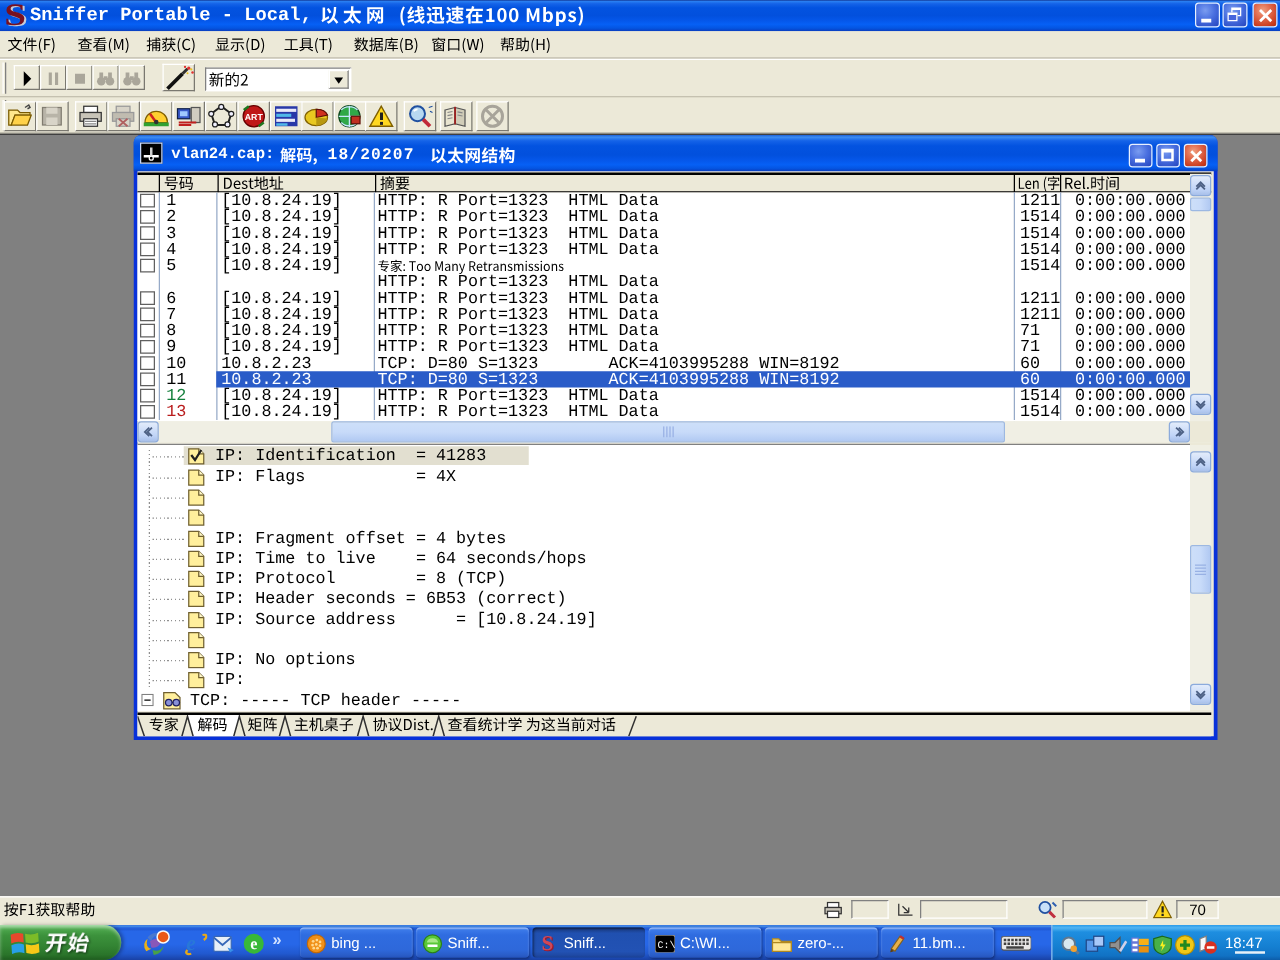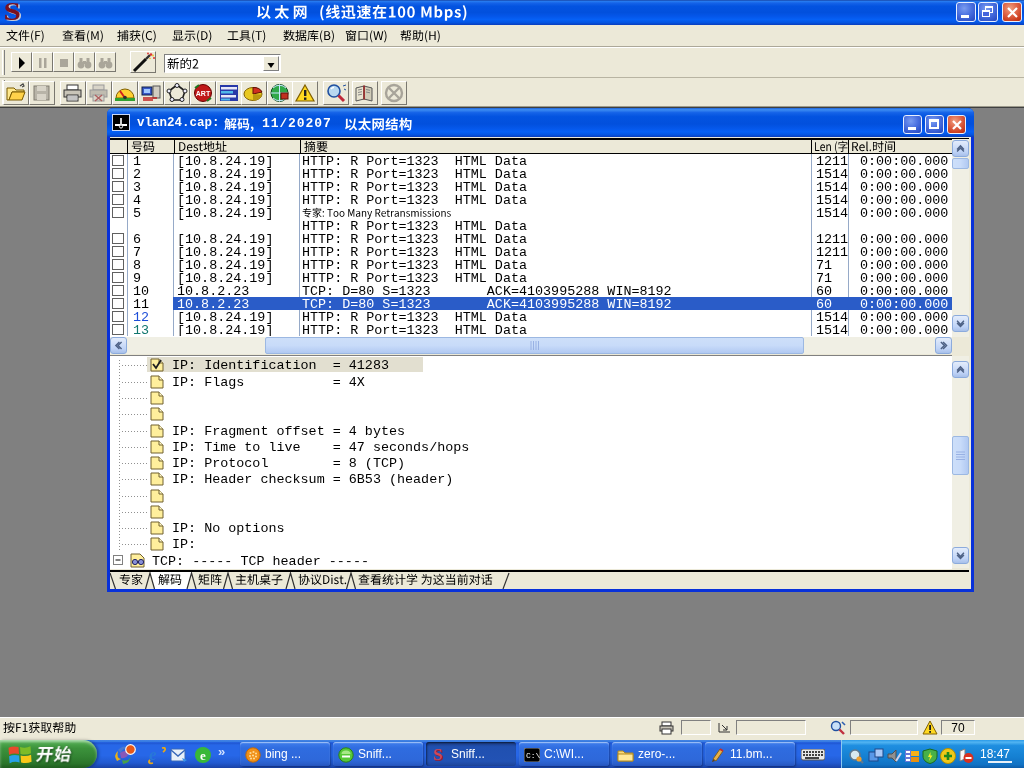--- a/index.html
+++ b/index.html
@@ -9,20 +9,21 @@
 .tbtn{position:absolute;background:#ece9d8;border-top:1px solid #fff;border-left:1px solid #fff;border-right:1px solid #7a7870;border-bottom:1px solid #7a7870}
 </style></head><body>
 <div id="scr">
 <div class="abs" style="left:0;top:0;width:1024px;height:25px;background:linear-gradient(180deg,#10308c 0%,#2a80f2 4%,#1563e8 12%,#0353e0 25%,#0250dd 50%,#0557ea 66%,#0660f5 78%,#0455e2 90%,#0a3dbd 100%)"></div>
 <svg class="abs" style="left:3px;top:2px;overflow:visible" width="22" height="22" viewBox="0 0 22 22">
 <g transform="scale(1.25 1)">
         <text x="1.6" y="19" font-family="Liberation Serif" font-size="25" font-weight="bold" fill="#c8ccd8">S</text>
 <text x="0.4" y="18" font-family="Liberation Serif" font-size="25" font-weight="bold" fill="#781020">S</text>
       </g>
     </svg>
+<div class="abs" style="left:24px;top:4px;font-family:'Liberation Mono',monospace;font-size:15px;font-weight:bold;color:#fff;letter-spacing:0.02px">Sniffer&nbsp;Portable&nbsp;-&nbsp;Local,</div>
 <svg style="position:absolute;left:256px;top:4px;overflow:visible" width="55" height="17" viewBox="0 0 55 17">
       <g transform="translate(0,13.6)">
         <path d="M5.4 -10.3C6.2 -9.3 7.1 -7.7 7.5 -6.8L9.2 -7.8C8.7 -8.7 7.8 -10.1 6.9 -11.2ZM11.1 -12.1C10.9 -5.7 9.8 -2 5.3 -0.2C5.7 0.2 6.5 1 6.7 1.4C8.4 0.6 9.7 -0.5 10.6 -1.9C11.6 -0.8 12.6 0.4 13.1 1.3L14.7 0.1C14 -0.9 12.7 -2.4 11.5 -3.5C12.4 -5.7 12.9 -8.5 13 -12ZM2 0.1C2.5 -0.3 3.1 -0.8 7.4 -3C7.3 -3.4 7.1 -4.2 7 -4.8L4.1 -3.3V-11.7H2.1V-3.1C2.1 -2.2 1.5 -1.6 1 -1.3C1.3 -1 1.9 -0.3 2 0.1Z M24.8 -12.7C24.8 -11.6 24.8 -10.3 24.7 -9H19.1V-7.1H24.4C23.8 -4.4 22.4 -1.8 18.7 -0.2C19.2 0.2 19.8 0.9 20 1.3C21.6 0.6 22.8 -0.3 23.7 -1.3C24.5 -0.4 25.5 0.6 25.9 1.3L27.5 0.1C27 -0.6 25.8 -1.8 24.9 -2.6L24.5 -2.3C25.2 -3.3 25.7 -4.4 26 -5.5C27.1 -2.4 28.9 -0 31.6 1.3C31.9 0.8 32.5 0.1 33 -0.3C30.2 -1.5 28.3 -4.1 27.3 -7.1H32.6V-9H26.6C26.7 -10.3 26.7 -11.6 26.8 -12.7Z M41.4 -5.1C41 -3.8 40.4 -2.6 39.6 -1.7V-7.3C40.2 -6.6 40.8 -5.9 41.4 -5.1ZM37.8 -11.9V1.3H39.6V-1.2C39.9 -0.9 40.4 -0.6 40.6 -0.4C41.4 -1.3 42 -2.4 42.5 -3.6C42.9 -3.2 43.2 -2.7 43.4 -2.4L44.5 -3.6C44.1 -4.1 43.6 -4.8 43.1 -5.4C43.5 -6.6 43.7 -8 43.9 -9.4L42.3 -9.6C42.2 -8.7 42 -7.8 41.9 -6.9C41.4 -7.5 40.9 -8.1 40.4 -8.5L39.6 -7.6V-10.2H48.7V-0.9C48.7 -0.6 48.6 -0.5 48.3 -0.4C47.9 -0.4 46.8 -0.4 45.9 -0.5C46.2 -0 46.5 0.8 46.6 1.3C48 1.3 48.9 1.3 49.6 1C50.2 0.7 50.5 0.2 50.5 -0.8V-11.9ZM43.6 -7.5C44.3 -6.8 44.9 -6 45.5 -5.2C45 -3.6 44.3 -2.2 43.2 -1.3C43.6 -1.1 44.3 -0.5 44.6 -0.3C45.5 -1.2 46.1 -2.3 46.6 -3.6C47 -3 47.3 -2.5 47.5 -2L48.7 -3.1C48.3 -3.8 47.9 -4.6 47.2 -5.4C47.6 -6.6 47.8 -8 48 -9.4L46.4 -9.5C46.3 -8.7 46.2 -7.8 46 -7C45.6 -7.6 45.2 -8 44.7 -8.5Z" fill="#fff"></path>
       </g>
     </svg>
 <svg style="position:absolute;left:319px;top:4px;overflow:visible" width="149" height="17" viewBox="0 0 149 17">
       <g transform="translate(0,13.6)">
         <path d="M3.5 3 4.9 2.4C3.6 0.3 3.1 -2.3 3.1 -4.7C3.1 -7.2 3.6 -9.7 4.9 -11.9L3.5 -12.5C2.1 -10.2 1.3 -7.7 1.3 -4.7C1.3 -1.7 2.1 0.7 3.5 3Z M7 -1.1 7.3 0.6C8.8 0.1 10.6 -0.5 12.4 -1.1L12.1 -2.6C10.2 -2 8.2 -1.4 7 -1.1ZM16.9 -11.7C17.5 -11.2 18.3 -10.6 18.7 -10.2L19.8 -11.3C19.4 -11.7 18.5 -12.3 17.9 -12.6ZM7.4 -6.2C7.6 -6.3 8 -6.4 9.3 -6.6C8.8 -5.9 8.4 -5.3 8.1 -5.1C7.7 -4.5 7.3 -4.2 6.9 -4.1C7.1 -3.7 7.4 -2.9 7.5 -2.5C7.9 -2.8 8.5 -2.9 12.1 -3.6C12.1 -4 12.1 -4.7 12.2 -5.1L9.8 -4.8C10.9 -6 11.8 -7.4 12.7 -8.8L11.2 -9.7C10.9 -9.2 10.6 -8.6 10.3 -8.1L9 -8C9.9 -9.2 10.7 -10.6 11.3 -11.9L9.6 -12.7C9.1 -11 8 -9.2 7.7 -8.7C7.4 -8.2 7.1 -7.9 6.8 -7.9C7 -7.4 7.3 -6.5 7.4 -6.2ZM19.2 -5.3C18.8 -4.5 18.2 -3.9 17.5 -3.3C17.4 -3.9 17.2 -4.6 17.1 -5.3L20.6 -5.9L20.3 -7.5L16.9 -6.9L16.8 -8.3L20.2 -8.8L19.9 -10.4L16.7 -9.9C16.6 -10.8 16.6 -11.8 16.6 -12.8H14.8C14.8 -11.7 14.9 -10.7 14.9 -9.6L12.8 -9.3L13 -7.7L15 -8L15.2 -6.5L12.4 -6L12.7 -4.4L15.4 -4.9C15.6 -3.9 15.8 -3 16 -2.2C14.8 -1.4 13.4 -0.8 11.9 -0.4C12.3 0.1 12.8 0.7 13 1.1C14.3 0.7 15.5 0.1 16.6 -0.6C17.2 0.6 18 1.3 18.9 1.3C20.1 1.3 20.6 0.9 20.9 -1C20.5 -1.2 20 -1.6 19.6 -2C19.5 -0.8 19.4 -0.4 19.1 -0.4C18.8 -0.4 18.4 -0.9 18.1 -1.6C19.1 -2.5 20 -3.5 20.7 -4.6Z M22.5 -11.3C23.4 -10.5 24.4 -9.4 24.8 -8.7L26.3 -9.8C25.8 -10.6 24.7 -11.6 23.9 -12.3ZM28.8 -10.1V-7.2H26.6V-5.6H28.8V-1.1H30.5V-5.6H32.5V-7.2H30.5V-10.1ZM26.8 -12V-10.4H32.8C32.8 -4.7 33 -1.1 35.1 -1.1C36 -1.1 36.3 -1.8 36.5 -3.3C36.2 -3.7 35.7 -4.2 35.5 -4.7C35.4 -3.8 35.4 -3 35.2 -3C34.5 -3 34.5 -6.6 34.6 -12ZM26.1 -7H22.4V-5.3H24.4V-1.5C23.7 -1.2 23 -0.7 22.3 -0.1L23.5 1.5C24.3 0.6 25.2 -0.3 25.7 -0.3C26.1 -0.3 26.5 0.1 27.1 0.5C28.2 1.1 29.4 1.2 31.1 1.2C32.6 1.2 34.9 1.2 36 1.1C36 0.6 36.3 -0.3 36.4 -0.8C35 -0.6 32.7 -0.4 31.2 -0.4C29.6 -0.4 28.3 -0.5 27.4 -1.1C26.8 -1.4 26.4 -1.7 26.1 -1.9Z M38.2 -11.3C39 -10.5 40 -9.4 40.5 -8.7L41.9 -9.8C41.4 -10.5 40.3 -11.5 39.5 -12.3ZM41.7 -7.4H38V-5.7H39.9V-1.7C39.3 -1.4 38.5 -0.9 37.8 -0.2L38.9 1.3C39.6 0.5 40.4 -0.4 40.9 -0.4C41.3 -0.4 41.8 -0 42.5 0.3C43.6 0.9 44.9 1.1 46.7 1.1C48.2 1.1 50.6 1 51.6 0.9C51.6 0.4 51.9 -0.4 52.1 -0.9C50.6 -0.6 48.3 -0.5 46.8 -0.5C45.2 -0.5 43.8 -0.6 42.8 -1.1C42.3 -1.4 42 -1.6 41.7 -1.8ZM44.4 -7.7H46V-6.5H44.4ZM47.7 -7.7H49.4V-6.5H47.7ZM46 -12.7V-11.4H42.3V-9.9H46V-9.1H42.7V-5.1H45.2C44.4 -4.1 43.2 -3.2 41.9 -2.7C42.3 -2.4 42.8 -1.7 43 -1.3C44.1 -1.9 45.2 -2.8 46 -3.8V-1.1H47.7V-3.7C48.9 -3 50 -2.2 50.5 -1.5L51.6 -2.8C50.9 -3.5 49.6 -4.4 48.3 -5.1H51.2V-9.1H47.7V-9.9H51.7V-11.4H47.7V-12.7Z M58.6 -12.8C58.5 -12.1 58.2 -11.4 58 -10.7H53.9V-8.9H57.2C56.2 -7.2 55 -5.6 53.4 -4.6C53.7 -4.2 54.1 -3.4 54.3 -2.9C54.8 -3.2 55.2 -3.5 55.6 -3.9V1.3H57.5V-6C58.1 -6.9 58.7 -7.9 59.2 -8.9H67.3V-10.7H59.9C60.1 -11.2 60.3 -11.8 60.5 -12.3ZM61.8 -8.3V-5.8H58.8V-4.1H61.8V-0.7H58.2V1H67.2V-0.7H63.7V-4.1H66.7V-5.8H63.7V-8.3Z M69.9 0H76.6V-1.8H74.5V-11.1H72.9C72.2 -10.7 71.4 -10.4 70.3 -10.2V-8.8H72.3V-1.8H69.9Z M82.5 0.2C84.8 0.2 86.3 -1.8 86.3 -5.6C86.3 -9.4 84.8 -11.3 82.5 -11.3C80.3 -11.3 78.8 -9.4 78.8 -5.6C78.8 -1.8 80.3 0.2 82.5 0.2ZM82.5 -1.5C81.6 -1.5 80.9 -2.5 80.9 -5.6C80.9 -8.7 81.6 -9.6 82.5 -9.6C83.5 -9.6 84.2 -8.7 84.2 -5.6C84.2 -2.5 83.5 -1.5 82.5 -1.5Z M92 0.2C94.3 0.2 95.8 -1.8 95.8 -5.6C95.8 -9.4 94.3 -11.3 92 -11.3C89.7 -11.3 88.2 -9.4 88.2 -5.6C88.2 -1.8 89.7 0.2 92 0.2ZM92 -1.5C91 -1.5 90.3 -2.5 90.3 -5.6C90.3 -8.7 91 -9.6 92 -9.6C93 -9.6 93.7 -8.7 93.7 -5.6C93.7 -2.5 93 -1.5 92 -1.5Z M102.4 0H104.4V-4.6C104.4 -5.7 104.2 -7.2 104.1 -8.3H104.2L105 -5.7L106.8 -1H108L109.8 -5.7L110.7 -8.3H110.7C110.6 -7.2 110.4 -5.7 110.4 -4.6V0H112.5V-11.1H110L108.2 -5.9C107.9 -5.2 107.7 -4.5 107.5 -3.8H107.4C107.2 -4.5 107 -5.2 106.7 -5.9L104.9 -11.1H102.4Z M119.8 0.2C121.7 0.2 123.4 -1.5 123.4 -4.3C123.4 -6.9 122.1 -8.6 120.1 -8.6C119.2 -8.6 118.4 -8.2 117.7 -7.6L117.8 -9V-12H115.6V0H117.3L117.5 -0.9H117.6C118.3 -0.2 119.1 0.2 119.8 0.2ZM119.3 -1.6C118.9 -1.6 118.3 -1.8 117.8 -2.2V-5.9C118.4 -6.5 118.9 -6.8 119.5 -6.8C120.6 -6.8 121.1 -5.9 121.1 -4.3C121.1 -2.5 120.3 -1.6 119.3 -1.6Z M125.9 3.2H128.1V0.7L128 -0.7C128.6 -0.1 129.3 0.2 130.1 0.2C131.9 0.2 133.7 -1.5 133.7 -4.3C133.7 -6.9 132.4 -8.6 130.3 -8.6C129.4 -8.6 128.6 -8.1 127.9 -7.5H127.8L127.7 -8.4H125.9ZM129.6 -1.6C129.1 -1.6 128.6 -1.8 128.1 -2.2V-5.9C128.6 -6.5 129.2 -6.8 129.7 -6.8C130.9 -6.8 131.4 -5.9 131.4 -4.3C131.4 -2.5 130.6 -1.6 129.6 -1.6Z M138.5 0.2C140.7 0.2 141.9 -1 141.9 -2.4C141.9 -4 140.6 -4.6 139.5 -5C138.6 -5.3 137.9 -5.5 137.9 -6.1C137.9 -6.6 138.2 -7 139 -7C139.6 -7 140.2 -6.7 140.8 -6.2L141.8 -7.6C141.1 -8.1 140.1 -8.6 138.9 -8.6C137 -8.6 135.8 -7.5 135.8 -6C135.8 -4.6 137 -4 138 -3.6C138.9 -3.2 139.8 -3 139.8 -2.3C139.8 -1.8 139.4 -1.4 138.6 -1.4C137.8 -1.4 137.1 -1.8 136.3 -2.4L135.3 -1C136.2 -0.3 137.4 0.2 138.5 0.2Z M145.1 3C146.5 0.7 147.4 -1.7 147.4 -4.7C147.4 -7.7 146.5 -10.2 145.1 -12.5L143.7 -11.9C145 -9.7 145.6 -7.2 145.6 -4.7C145.6 -2.3 145 0.3 143.7 2.4Z" fill="#fff"></path>
       </g>
     </svg>
@@ -229,21 +230,21 @@
         <path d="M2 10 h12" stroke="#fff" stroke-width="2"></path>
         <path d="M8 3 v7" stroke="#d0d0d0" stroke-width="2"></path>
         <circle cx="8" cy="11.5" r="1.6" fill="#000" stroke="#fff"></circle>
       </svg></div>
 <div class="abs" style="left:137px;top:116px;font-family:'Liberation Mono',monospace;font-size:12.5px;font-weight:bold;color:#fff">vlan24.cap:</div>
 <svg style="position:absolute;left:224px;top:117px;overflow:visible" width="30" height="15" viewBox="0 0 30 15">
       <g transform="translate(0,11.9)">
         <path d="M3.3 -6.6V-5.4H2.6V-6.6ZM4.3 -6.6H5V-5.4H4.3ZM2.4 -7.7C2.6 -8 2.7 -8.3 2.8 -8.7H4.1C4 -8.3 3.9 -8 3.8 -7.7ZM2.2 -11C1.8 -9.5 1.1 -8 0.2 -7C0.5 -6.9 1 -6.4 1.3 -6.2V-4.3C1.3 -2.8 1.2 -0.9 0.3 0.5C0.6 0.6 1.2 1 1.4 1.2C2 0.4 2.3 -0.7 2.4 -1.9H3.3V0.4H4.3V-0.1C4.4 0.2 4.5 0.7 4.6 1C5.2 1 5.6 1 5.9 0.7C6.2 0.5 6.3 0.1 6.3 -0.4V-3.1C6.6 -3 7.1 -2.7 7.4 -2.5C7.6 -2.8 7.8 -3.2 7.9 -3.6H9.2V-2.4H6.7V-1H9.2V1.2H10.6V-1H12.6V-2.4H10.6V-3.6H12.3V-4.9H10.6V-5.9H9.2V-4.9H8.4C8.4 -5.1 8.5 -5.4 8.6 -5.7L7.4 -5.9C8.7 -6.7 9.2 -7.7 9.4 -9.1H10.9C10.8 -8 10.7 -7.6 10.6 -7.4C10.5 -7.3 10.4 -7.3 10.3 -7.3C10.1 -7.3 9.8 -7.3 9.3 -7.4C9.5 -7 9.7 -6.5 9.7 -6.1C10.2 -6.1 10.7 -6.1 11 -6.1C11.3 -6.2 11.6 -6.3 11.8 -6.6C12.1 -6.9 12.2 -7.8 12.3 -9.9C12.3 -10 12.3 -10.4 12.3 -10.4H6.6V-9.1H8C7.8 -8.1 7.4 -7.4 6.3 -6.9V-7.7H5.1C5.4 -8.2 5.7 -8.8 5.8 -9.3L4.9 -9.9L4.7 -9.8H3.3C3.4 -10.1 3.5 -10.5 3.6 -10.8ZM3.3 -4.3V-3H2.5C2.5 -3.4 2.6 -3.9 2.6 -4.2V-4.3ZM4.3 -4.3H5V-3H4.3ZM4.3 -1.9H5V-0.5C5 -0.3 5 -0.3 4.9 -0.3L4.3 -0.3ZM6.3 -3.2V-6.7C6.6 -6.4 6.9 -6 7 -5.7L7.3 -5.9C7.1 -4.9 6.8 -3.9 6.3 -3.2Z M18.4 -2.8V-1.5H23.1V-2.8ZM19.3 -8.5C19.2 -7.1 19 -5.2 18.9 -4.1H19.3L23.8 -4.1C23.6 -1.7 23.3 -0.7 23 -0.4C22.9 -0.3 22.8 -0.2 22.6 -0.2C22.3 -0.2 21.8 -0.2 21.3 -0.3C21.5 0.1 21.7 0.7 21.7 1.1C22.3 1.1 22.9 1.1 23.3 1.1C23.7 1 24 0.9 24.3 0.5C24.8 0.1 25 -1.4 25.3 -4.8C25.3 -5 25.4 -5.4 25.4 -5.4H23.9C24.1 -7 24.3 -8.9 24.4 -10.3L23.3 -10.4L23 -10.4H18.7V-9H22.8C22.7 -7.9 22.6 -6.6 22.4 -5.4H20.5C20.6 -6.4 20.7 -7.4 20.8 -8.4ZM13.6 -10.5V-9.1H14.9C14.6 -7.3 14.1 -5.7 13.3 -4.7C13.5 -4.2 13.8 -3.2 13.8 -2.8C14 -3 14.2 -3.3 14.4 -3.5V0.5H15.7V-0.4H18V-6.4H15.7C16 -7.3 16.2 -8.2 16.4 -9.1H18.3V-10.5ZM15.7 -5.1H16.6V-1.8H15.7Z M27.1 2.8C28.7 2.2 29.5 1.1 29.5 -0.4C29.5 -1.6 29.1 -2.3 28.2 -2.3C27.5 -2.3 26.9 -1.9 26.9 -1.2C26.9 -0.5 27.5 -0.1 28.1 -0.1L28.3 -0.1C28.2 0.7 27.7 1.4 26.7 1.7Z" fill="#fff"></path>
       </g>
     </svg>
-<div class="abs" style="left:262px;top:116px;font-family:'Liberation Mono',monospace;font-size:13px;font-weight:bold;color:#fff;letter-spacing:0.9px">11/20207</div>
+<div class="abs" style="left:262px;top:116px;font-family:'Liberation Mono',monospace;font-size:13px;font-weight:bold;color:#fff;letter-spacing:0.9px">18/20207</div>
 <svg style="position:absolute;left:344px;top:117px;overflow:visible" width="68" height="16" viewBox="0 0 68 16">
       <g transform="translate(0,12.3)">
         <path d="M4.8 -9.3C5.6 -8.3 6.4 -7 6.8 -6.1L8.2 -7C7.8 -7.9 7 -9.1 6.2 -10.1ZM10 -10.9C9.8 -5.2 8.8 -1.8 4.8 -0.1C5.2 0.2 5.8 0.9 6 1.3C7.6 0.5 8.7 -0.5 9.5 -1.7C10.4 -0.7 11.4 0.4 11.8 1.1L13.2 0.1C12.6 -0.8 11.4 -2.1 10.4 -3.2C11.2 -5.2 11.6 -7.7 11.7 -10.8ZM1.8 0.1C2.2 -0.3 2.8 -0.7 6.7 -2.7C6.6 -3.1 6.4 -3.8 6.3 -4.3L3.7 -3V-10.5H1.9V-2.8C1.9 -2 1.3 -1.5 0.9 -1.2C1.2 -0.9 1.7 -0.3 1.8 0.1Z M19.5 -11.5C19.5 -10.4 19.5 -9.3 19.4 -8.1H14.5V-6.4H19.2C18.7 -4 17.4 -1.6 14.1 -0.2C14.5 0.2 15 0.8 15.3 1.2C16.7 0.6 17.7 -0.2 18.5 -1.1C19.3 -0.4 20.2 0.5 20.6 1.2L22 0.1C21.5 -0.6 20.4 -1.6 19.6 -2.3L19.2 -2.1C19.9 -3 20.3 -4 20.6 -5C21.7 -2.2 23.2 -0 25.7 1.2C26 0.7 26.5 0.1 26.9 -0.3C24.4 -1.4 22.7 -3.7 21.8 -6.4H26.6V-8.1H21.2C21.3 -9.3 21.3 -10.4 21.3 -11.5Z M31.7 -4.6C31.3 -3.4 30.8 -2.3 30.1 -1.6V-6.6C30.6 -6 31.2 -5.3 31.7 -4.6ZM28.4 -10.7V1.2H30.1V-1.1C30.4 -0.9 30.8 -0.6 31 -0.4C31.7 -1.2 32.3 -2.1 32.7 -3.3C33 -2.8 33.3 -2.5 33.5 -2.1L34.5 -3.3C34.2 -3.7 33.7 -4.3 33.3 -4.9C33.6 -6 33.8 -7.2 33.9 -8.5L32.5 -8.6C32.4 -7.8 32.3 -7 32.1 -6.3C31.7 -6.8 31.3 -7.2 30.8 -7.7L30.1 -6.9V-9.2H38.3V-0.8C38.3 -0.5 38.2 -0.4 37.9 -0.4C37.6 -0.4 36.6 -0.4 35.8 -0.5C36 -0 36.3 0.7 36.4 1.2C37.7 1.2 38.5 1.1 39.1 0.9C39.7 0.6 39.9 0.2 39.9 -0.7V-10.7ZM33.7 -6.7C34.3 -6.1 34.9 -5.4 35.4 -4.7C35 -3.2 34.3 -2 33.4 -1.1C33.7 -0.9 34.4 -0.5 34.6 -0.3C35.4 -1.1 36 -2.1 36.4 -3.2C36.7 -2.7 37 -2.2 37.2 -1.8L38.3 -2.8C38 -3.4 37.5 -4.2 37 -4.9C37.3 -6 37.5 -7.2 37.7 -8.4L36.2 -8.6C36.1 -7.8 36 -7.1 35.9 -6.3C35.5 -6.8 35.1 -7.2 34.7 -7.6Z M41.5 -1 41.7 0.7C43.2 0.4 45 0 46.8 -0.4L46.7 -1.9C44.8 -1.6 42.8 -1.2 41.5 -1ZM41.9 -5.7C42.1 -5.8 42.4 -5.8 43.7 -6C43.2 -5.4 42.8 -4.9 42.6 -4.7C42.1 -4.2 41.8 -3.9 41.5 -3.8C41.6 -3.4 41.9 -2.6 42 -2.3C42.4 -2.5 43 -2.7 46.7 -3.3C46.6 -3.7 46.6 -4.3 46.6 -4.7L44.2 -4.4C45.2 -5.4 46.1 -6.7 46.9 -7.9L45.5 -8.8C45.2 -8.4 44.9 -7.9 44.7 -7.4L43.5 -7.3C44.3 -8.4 45 -9.6 45.5 -10.8L43.9 -11.5C43.4 -10 42.4 -8.4 42.2 -8C41.9 -7.6 41.6 -7.3 41.3 -7.2C41.5 -6.8 41.8 -6 41.9 -5.7ZM49.5 -11.5V-9.8H46.6V-8.3H49.5V-6.8H47V-5.2H53.7V-6.8H51.2V-8.3H54V-9.8H51.2V-11.5ZM47.3 -4.2V1.2H48.9V0.6H51.8V1.1H53.4V-4.2ZM48.9 -0.8V-2.8H51.8V-0.8Z M57.1 -11.5V-9H55.3V-7.5H57C56.6 -5.8 55.9 -3.9 55.1 -2.9C55.3 -2.4 55.7 -1.7 55.8 -1.2C56.3 -1.9 56.7 -2.9 57.1 -4V1.2H58.7V-5C59 -4.4 59.2 -3.8 59.4 -3.4L60.4 -4.5C60.1 -4.9 59 -6.6 58.7 -7V-7.5H59.9C59.7 -7.2 59.6 -7 59.4 -6.8C59.8 -6.6 60.4 -6.1 60.7 -5.8C61.1 -6.3 61.5 -7 61.9 -7.8H66C65.8 -3 65.6 -1 65.3 -0.6C65.1 -0.4 65 -0.4 64.7 -0.4C64.4 -0.4 63.8 -0.4 63.1 -0.4C63.4 0 63.6 0.7 63.6 1.2C64.4 1.2 65.1 1.2 65.5 1.1C66 1.1 66.4 0.9 66.7 0.4C67.2 -0.3 67.4 -2.5 67.6 -8.6C67.6 -8.8 67.6 -9.3 67.6 -9.3H62.6C62.8 -9.9 63 -10.5 63.2 -11.1L61.6 -11.5C61.3 -10.1 60.7 -8.7 60 -7.6V-9H58.7V-11.5ZM63 -4.8 63.5 -3.6 62 -3.4C62.6 -4.4 63.1 -5.6 63.5 -6.8L62 -7.2C61.6 -5.7 60.9 -4.1 60.7 -3.7C60.5 -3.3 60.3 -3 60 -2.9C60.2 -2.5 60.4 -1.8 60.5 -1.5C60.8 -1.7 61.3 -1.9 63.9 -2.4C64 -2.1 64.1 -1.8 64.1 -1.6L65.4 -2.1C65.2 -2.9 64.7 -4.2 64.2 -5.2Z" fill="#fff"></path>
       </g>
     </svg>
 <div class="abs" style="left:903px;top:115px;width:19px;height:19px;border-radius:3px;border:1px solid #e8f0ff;background:radial-gradient(circle at 40% 30%,#7a9cf0 0%,#4a70e0 45%,#2e50c8 85%,#2848b8 100%)">
       <div class="abs" style="left:4px;top:11px;width:8px;height:3px;background:#fff"></div>
     </div>
 <div class="abs" style="left:925px;top:115px;width:19px;height:19px;border-radius:3px;border:1px solid #e8f0ff;background:radial-gradient(circle at 40% 30%,#7a9cf0 0%,#4a70e0 45%,#2e50c8 85%,#2848b8 100%)">
       <div class="abs" style="left:3px;top:3px;width:10px;height:10px;border:2px solid #fff;border-top-width:3px"></div>
@@ -357,27 +358,27 @@
 <div class="abs mono" style="left:816px;top:285px;color:#000">60</div>
 <div class="abs mono" style="left:860px;top:285px;color:#000">0:00:00.000</div>
 <div class="abs" style="left:173px;top:297px;width:779px;height:13px;background:#2a5cc8"></div>
 <div class="abs" style="left:112px;top:298px;width:12px;height:11px;background:#fff;border:1px solid #606060"></div>
 <div class="abs mono" style="left:133px;top:298px;color:#000">11</div>
 <div class="abs mono" style="left:177px;top:298px;color:#fff">10.8.2.23</div>
 <div class="abs mono" style="left:302px;top:298px;color:#fff">TCP: D=80 S=1323       ACK=4103995288 WIN=8192</div>
 <div class="abs mono" style="left:816px;top:298px;color:#fff">60</div>
 <div class="abs mono" style="left:860px;top:298px;color:#fff">0:00:00.000</div>
 <div class="abs" style="left:112px;top:311px;width:12px;height:11px;background:#fff;border:1px solid #606060"></div>
-<div class="abs mono" style="left:133px;top:311px;color:#1d4ed8">12</div>
+<div class="abs mono" style="left:133px;top:311px;color:#15803d">12</div>
 <div class="abs mono" style="left:177px;top:311px;color:#000">[10.8.24.19]</div>
 <div class="abs mono" style="left:302px;top:311px;color:#000">HTTP: R Port=1323  HTML Data</div>
 <div class="abs mono" style="left:816px;top:311px;color:#000">1514</div>
 <div class="abs mono" style="left:860px;top:311px;color:#000">0:00:00.000</div>
 <div class="abs" style="left:112px;top:324px;width:12px;height:11px;background:#fff;border:1px solid #606060"></div>
-<div class="abs mono" style="left:133px;top:324px;color:#0f766e">13</div>
+<div class="abs mono" style="left:133px;top:324px;color:#b91c1c">13</div>
 <div class="abs mono" style="left:177px;top:324px;color:#000">[10.8.24.19]</div>
 <div class="abs mono" style="left:302px;top:324px;color:#000">HTTP: R Port=1323  HTML Data</div>
 <div class="abs mono" style="left:816px;top:324px;color:#000">1514</div>
 <div class="abs mono" style="left:860px;top:324px;color:#000">0:00:00.000</div>
 <div class="abs" style="left:110px;top:336px;width:842px;height:1px;background:#fff"></div>
 <div class="abs" style="left:952px;top:139px;width:17px;height:198px;background:#f0efe4"></div>
 <div class="abs" style="left:952px;top:140px;width:17px;height:17px;border-radius:3px;border:1px solid #8cabdc;background:linear-gradient(180deg,#e3ecfb,#c0d4f7 70%,#a8c0ea)"><svg width="15" height="15" viewBox="0 0 17 17">
         <path d="M4.6 9.5 L8.5 5.5 L12.4 9.5 M4.6 12 L8.5 8 L12.4 12" stroke="#4d6185" stroke-width="1.6" fill="none"></path>
       </svg></div>
 <div class="abs" style="left:952px;top:158px;width:17px;height:11px;border-radius:2px;border:1px solid #9cb8e2;background:linear-gradient(90deg,#cddff9,#c8dbf9 50%,#b1c9f2)"></div>
@@ -427,38 +428,39 @@
 <svg class="abs" style="left:150px;top:424px" width="14" height="14">
       <path d="M1 1 h8 l4 4 v8 h-12 Z" fill="#ffef9c" stroke="#706030"></path>
       <path d="M9 1 v4 h4" fill="#fff8c8" stroke="#706030"></path>
     </svg>
 <div class="abs mono" style="left:172px;top:425px">IP: Fragment offset = 4 bytes</div>
 <div class="abs" style="left:122px;top:447px;width:26px;height:1px;background:repeating-linear-gradient(90deg,#909090 0 1px,transparent 1px 3px)"></div>
 <svg class="abs" style="left:150px;top:440px" width="14" height="14">
       <path d="M1 1 h8 l4 4 v8 h-12 Z" fill="#ffef9c" stroke="#706030"></path>
       <path d="M9 1 v4 h4" fill="#fff8c8" stroke="#706030"></path>
     </svg>
-<div class="abs mono" style="left:172px;top:441px">IP: Time to live    = 47 seconds/hops</div>
+<div class="abs mono" style="left:172px;top:441px">IP: Time to live    = 64 seconds/hops</div>
 <div class="abs" style="left:122px;top:463px;width:26px;height:1px;background:repeating-linear-gradient(90deg,#909090 0 1px,transparent 1px 3px)"></div>
 <svg class="abs" style="left:150px;top:456px" width="14" height="14">
       <path d="M1 1 h8 l4 4 v8 h-12 Z" fill="#ffef9c" stroke="#706030"></path>
       <path d="M9 1 v4 h4" fill="#fff8c8" stroke="#706030"></path>
     </svg>
 <div class="abs mono" style="left:172px;top:457px">IP: Protocol        = 8 (TCP)</div>
 <div class="abs" style="left:122px;top:479px;width:26px;height:1px;background:repeating-linear-gradient(90deg,#909090 0 1px,transparent 1px 3px)"></div>
 <svg class="abs" style="left:150px;top:472px" width="14" height="14">
       <path d="M1 1 h8 l4 4 v8 h-12 Z" fill="#ffef9c" stroke="#706030"></path>
       <path d="M9 1 v4 h4" fill="#fff8c8" stroke="#706030"></path>
     </svg>
-<div class="abs mono" style="left:172px;top:473px">IP: Header checksum = 6B53 (header)</div>
+<div class="abs mono" style="left:172px;top:473px">IP: Header seconds = 6B53 (correct)</div>
 <div class="abs" style="left:122px;top:496px;width:26px;height:1px;background:repeating-linear-gradient(90deg,#909090 0 1px,transparent 1px 3px)"></div>
 <svg class="abs" style="left:150px;top:489px" width="14" height="14">
       <path d="M1 1 h8 l4 4 v8 h-12 Z" fill="#ffef9c" stroke="#706030"></path>
       <path d="M9 1 v4 h4" fill="#fff8c8" stroke="#706030"></path>
     </svg>
+<div class="abs mono" style="left:172px;top:490px">IP: Source address      = [10.8.24.19]</div>
 <div class="abs" style="left:122px;top:512px;width:26px;height:1px;background:repeating-linear-gradient(90deg,#909090 0 1px,transparent 1px 3px)"></div>
 <svg class="abs" style="left:150px;top:505px" width="14" height="14">
       <path d="M1 1 h8 l4 4 v8 h-12 Z" fill="#ffef9c" stroke="#706030"></path>
       <path d="M9 1 v4 h4" fill="#fff8c8" stroke="#706030"></path>
     </svg>
 <div class="abs" style="left:122px;top:528px;width:26px;height:1px;background:repeating-linear-gradient(90deg,#909090 0 1px,transparent 1px 3px)"></div>
 <svg class="abs" style="left:150px;top:521px" width="14" height="14">
       <path d="M1 1 h8 l4 4 v8 h-12 Z" fill="#ffef9c" stroke="#706030"></path>
       <path d="M9 1 v4 h4" fill="#fff8c8" stroke="#706030"></path>
     </svg>

